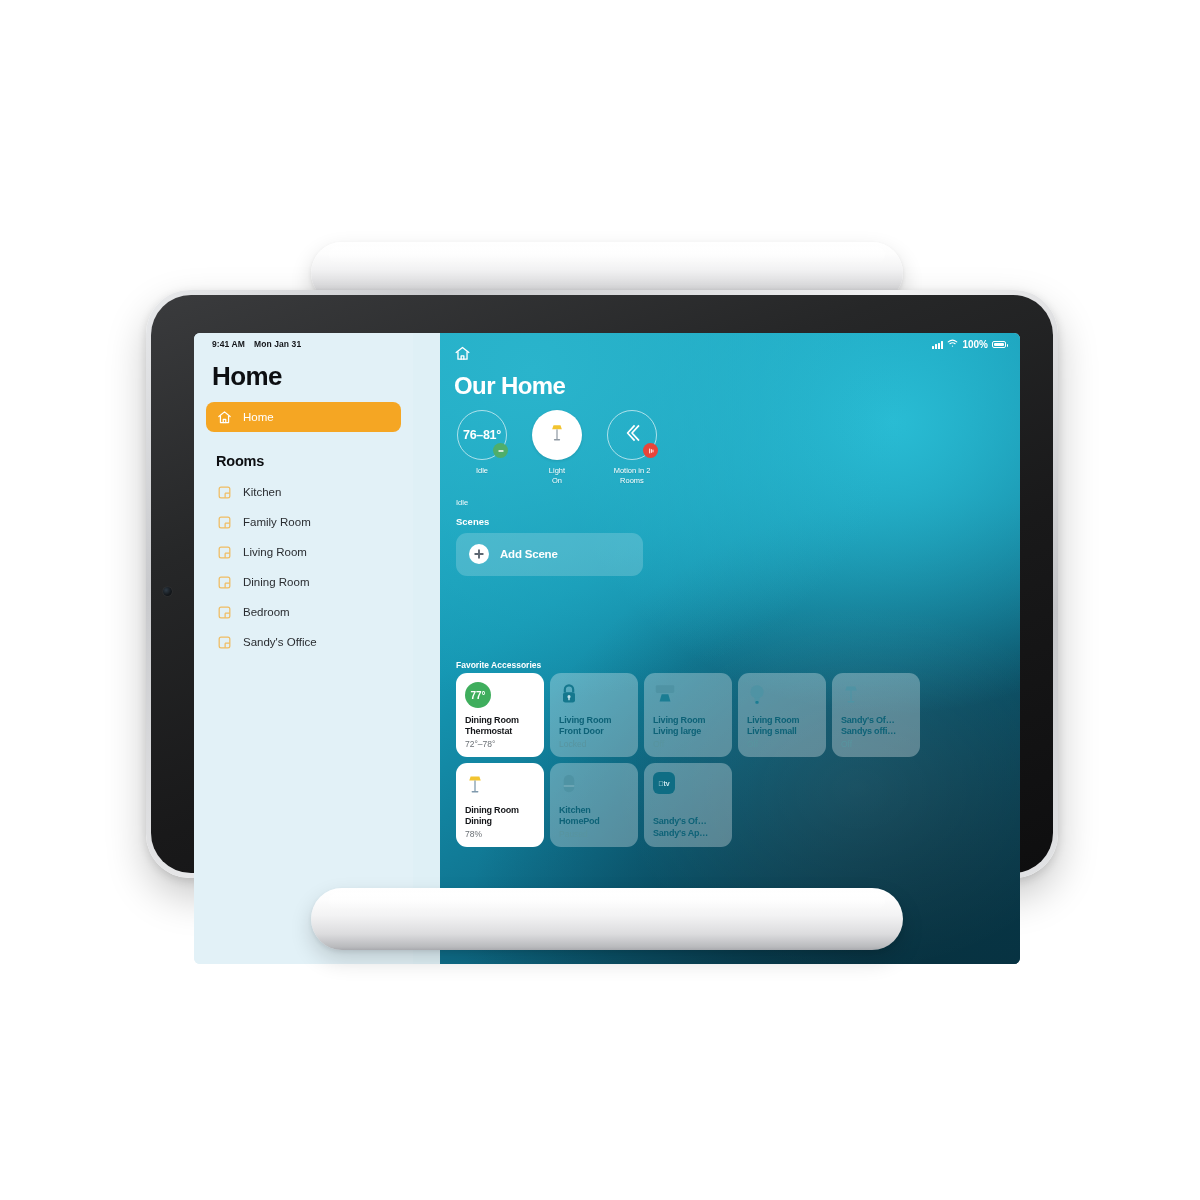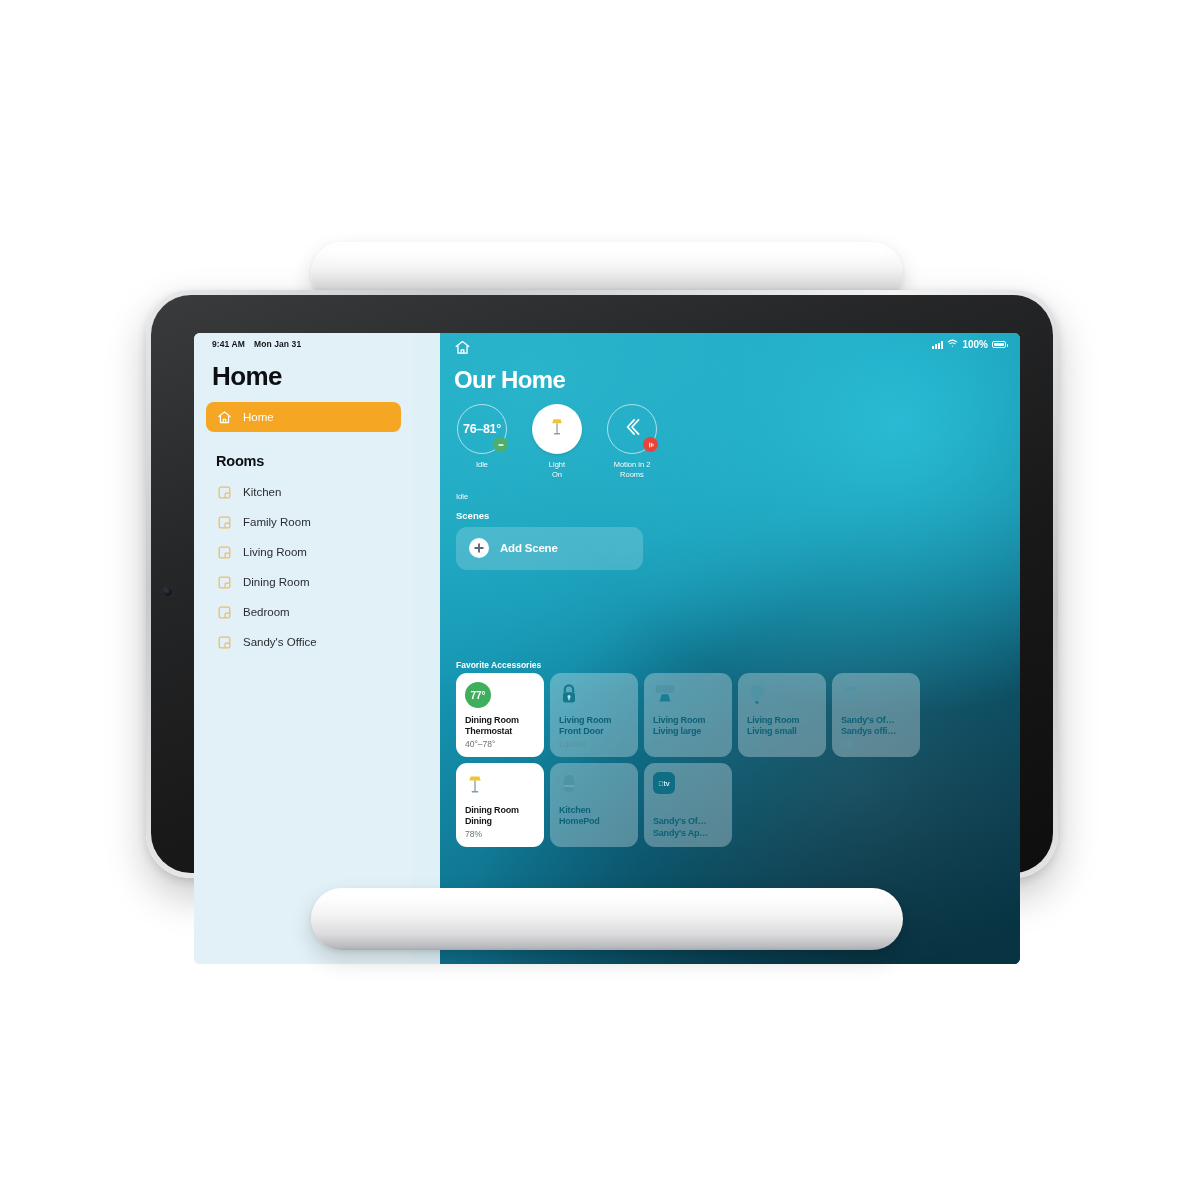--- a/index.html
+++ b/index.html
@@ -99,21 +99,21 @@
   }
   #main::before{
     content:""; position:absolute; inset:0;
     background: radial-gradient(60% 42% at 72% 72%, rgba(255,255,255,.07) 0%, rgba(255,255,255,0) 70%);
     pointer-events:none;
   }
   #statusbar-right {
     position:absolute; right: 14px; top: 6px;
     display:flex; align-items:center; gap:4px; color:#fff; font-size:10px; font-weight:bold;
   }
-  #main-inner { position:relative; padding: 4px 14px 0 12px; height:100%; }
+  #main-inner { position:relative; padding: 10px 14px 0 12px; height:100%; }
   #home-icon-top { margin: 2px 0 6px 2px; }
   #main-title {
     font-size: 24px; font-weight: bold; color:#fff; letter-spacing:-.6px;
     margin: 0 0 10px 2px;
   }
 
   
   #status-circles { display:flex; gap: 23px; margin-left: 4px; }
   .scircle-wrap { width: 52px; display:flex; flex-direction:column; align-items:center; }
   .scircle {
@@ -381,21 +381,21 @@
 
           <div id="fav-grid">
 
             <div class="acc-card on">
               <div class="acc-icon">
                 <span class="temp-pill">77°</span>
               </div>
               <div class="acc-lines">
                 <div class="acc-l1">Dining Room</div>
                 <div class="acc-l2">Thermostat</div>
-                <div class="acc-sub">40°–78°</div>
+                <div class="acc-sub">72°–78°</div>
               </div>
             </div>
 
             <div class="acc-card off">
               <div class="acc-icon">
                 <svg width="20" height="24" viewBox="0 0 22 26" fill="none">
                   <path d="M6.4 11V8.1a4.6 4.6 0 0 1 9.2 0V11" stroke="#15788e" stroke-width="2.4"></path>
                   <rect x="4.4" y="11" width="13.2" height="11.4" rx="2.6" fill="#15788e"></rect>
                   <circle cx="11" cy="15.9" r="1.7" fill="#bfe0e8"></circle>
                   <rect x="10.2" y="16.6" width="1.6" height="3.4" rx=".8" fill="#bfe0e8"></rect>

